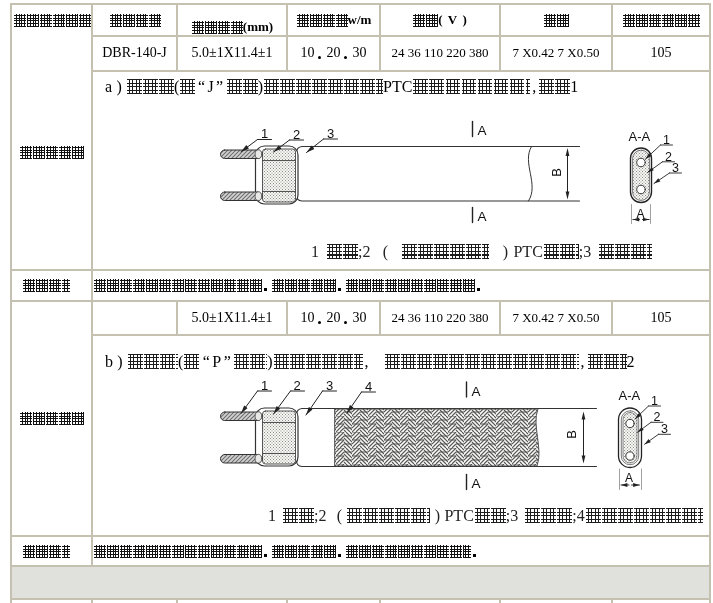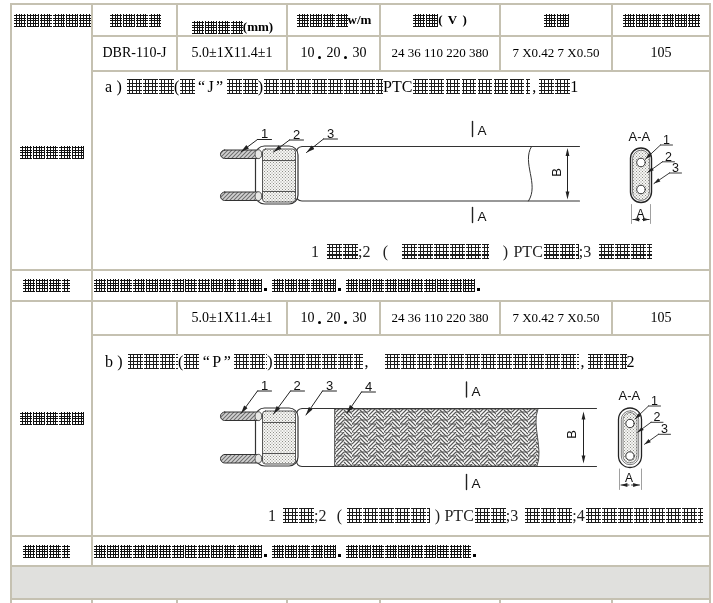--- a/index.html
+++ b/index.html
@@ -118,21 +118,21 @@
     </div>
 
 <div class="cell" style="left:501px;top:5px;width:110px;height:30px;">
       <span class="z" style="width:26px;"></span>
     </div>
 
 <div class="cell" style="left:613px;top:5px;width:96px;height:30px;">
       <span class="z" style="width:78px;"></span>
     </div>
 
-<div class="cell ser" style="left:93px;top:37px;width:83px;height:32px;font:14px 'Liberation Serif';">DBR-110-J</div>
+<div class="cell ser" style="left:93px;top:37px;width:83px;height:32px;font:14px 'Liberation Serif';">DBR-140-J</div>
 
 <div class="cell ser" style="left:178px;top:37px;width:108px;height:32px;font:14px 'Liberation Serif';">5.0±1X11.4±1</div>
 
 <div class="cell ser" style="left:288px;top:37px;width:91px;height:32px;font:14px 'Liberation Serif';">10<span class="pt"></span>20<span class="pt"></span>30</div>
 
 <div class="cell ser" style="left:381px;top:37px;width:118px;height:32px;font:13px 'Liberation Serif';">24 36 110 220 380</div>
 
 <div class="cell ser" style="left:501px;top:37px;width:110px;height:32px;font:13px 'Liberation Serif';">7 X0.42 7 X0.50</div>
 
 <div class="cell ser" style="left:613px;top:37px;width:96px;height:32px;font:14px 'Liberation Serif';">105</div>

